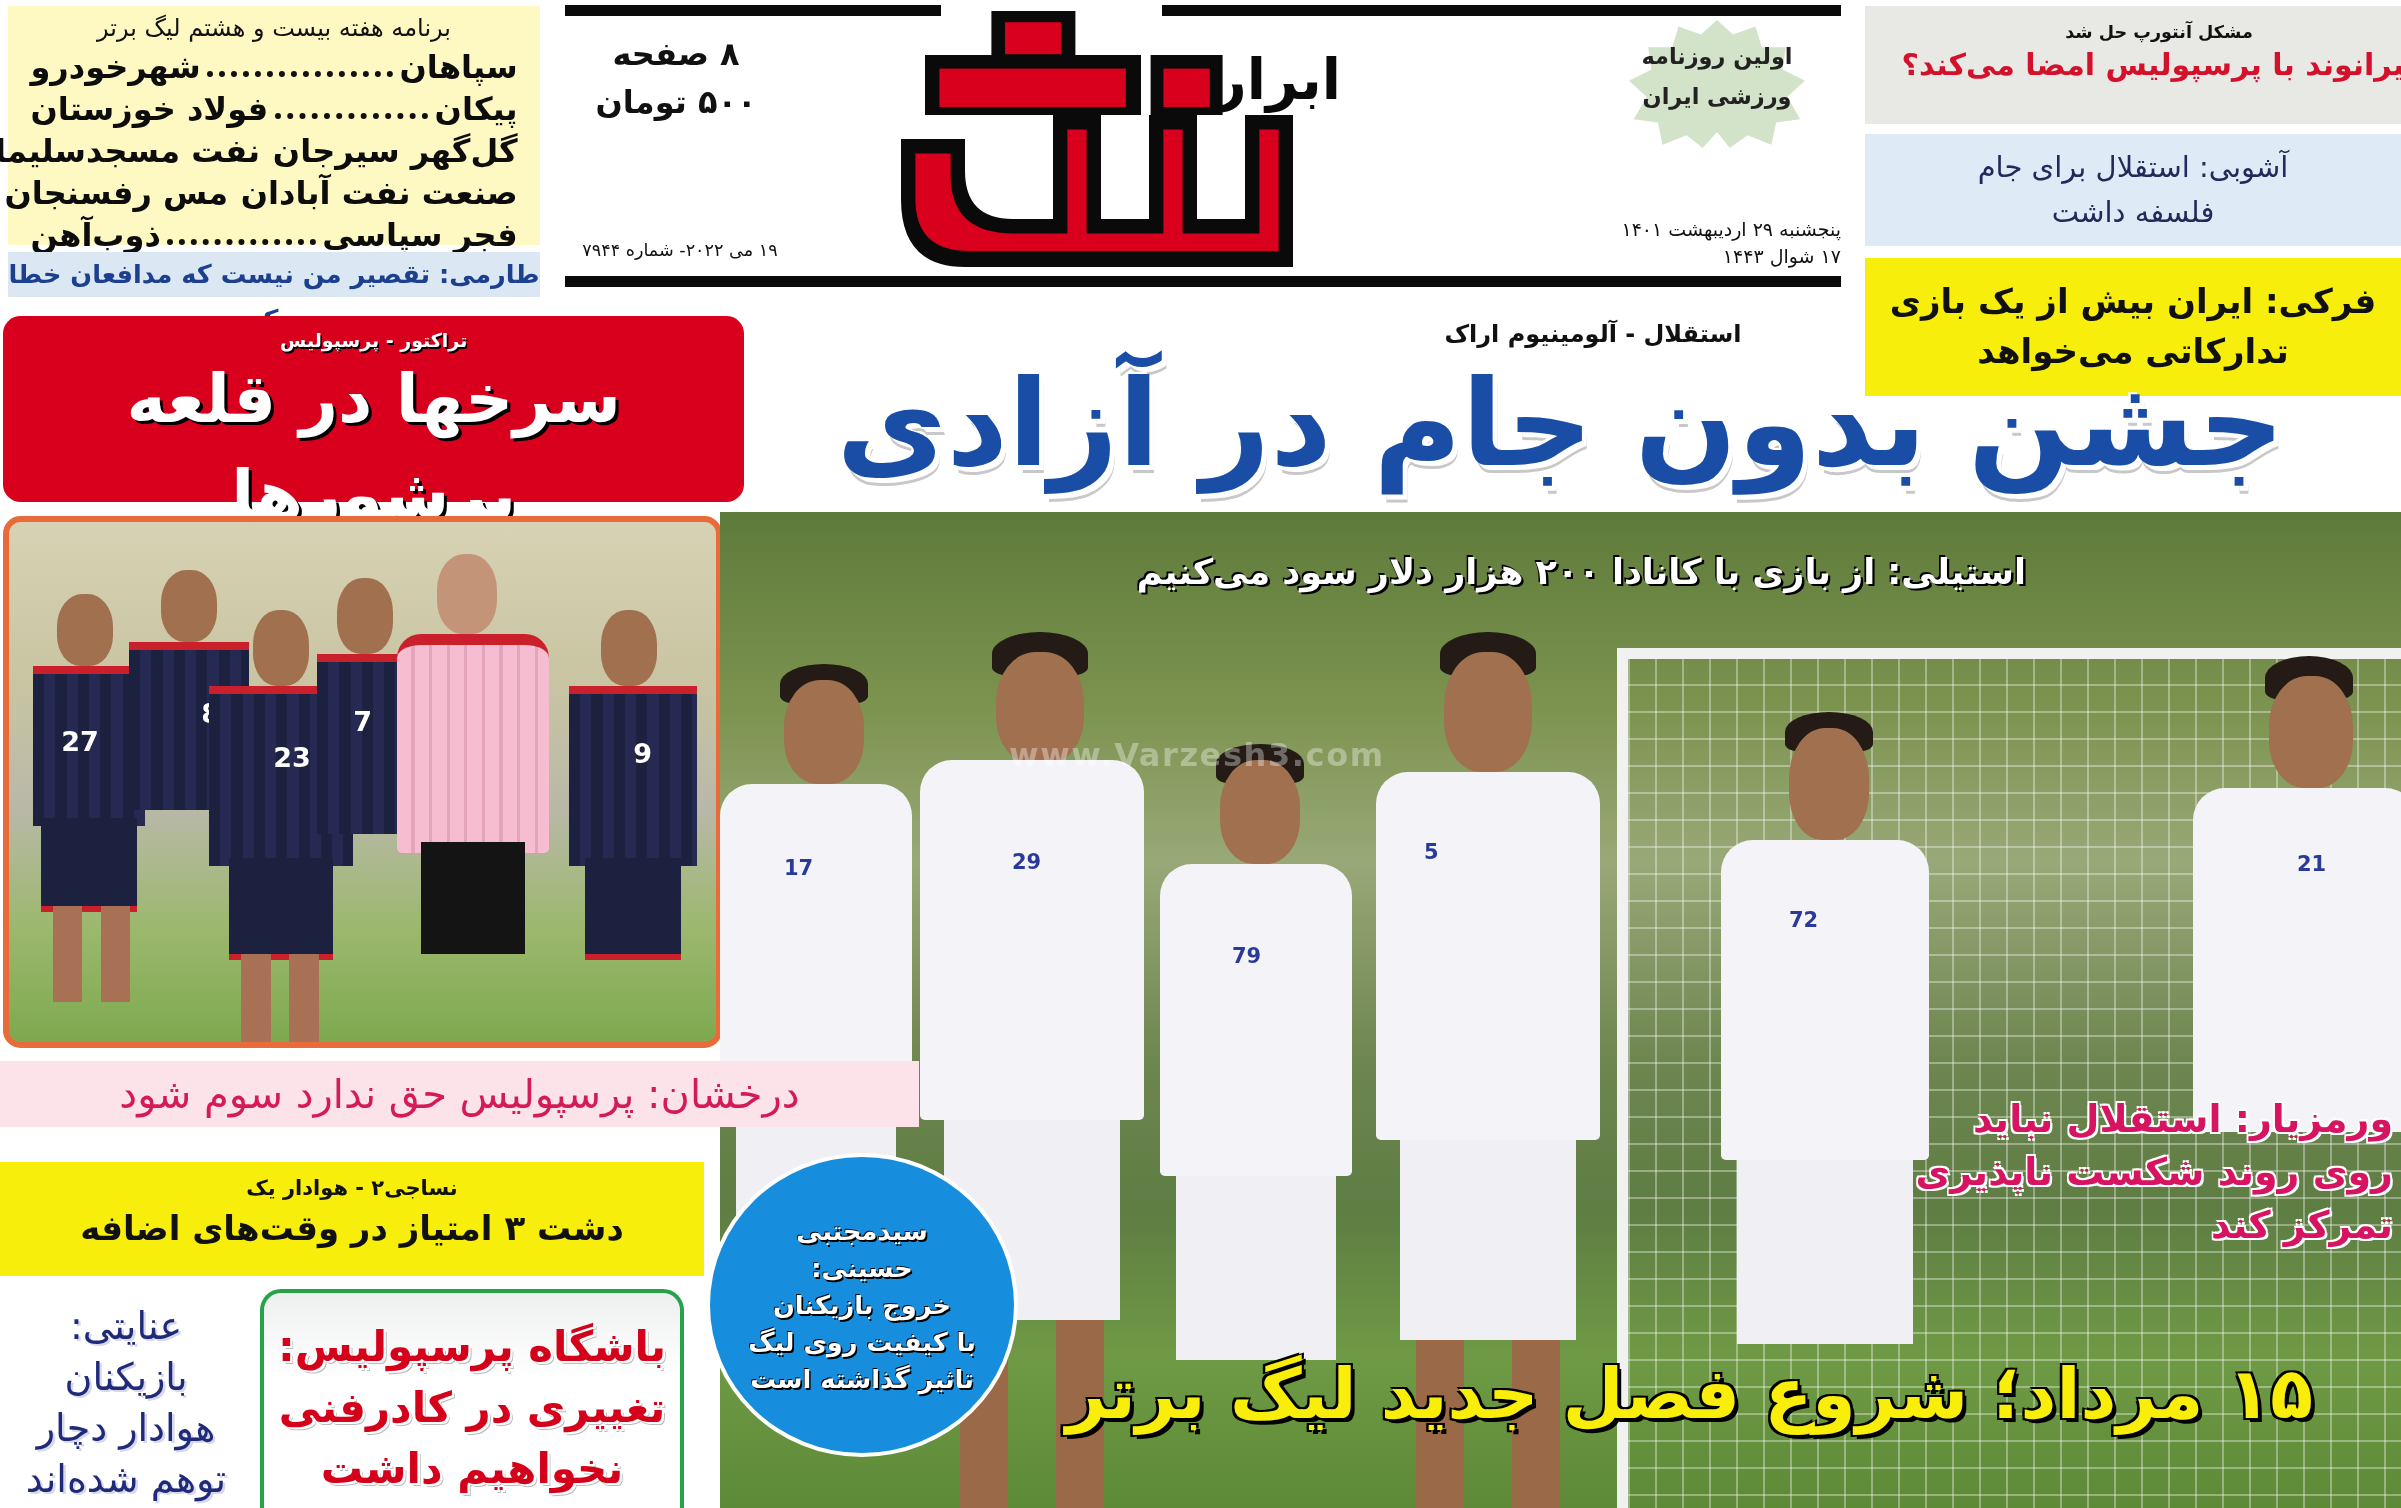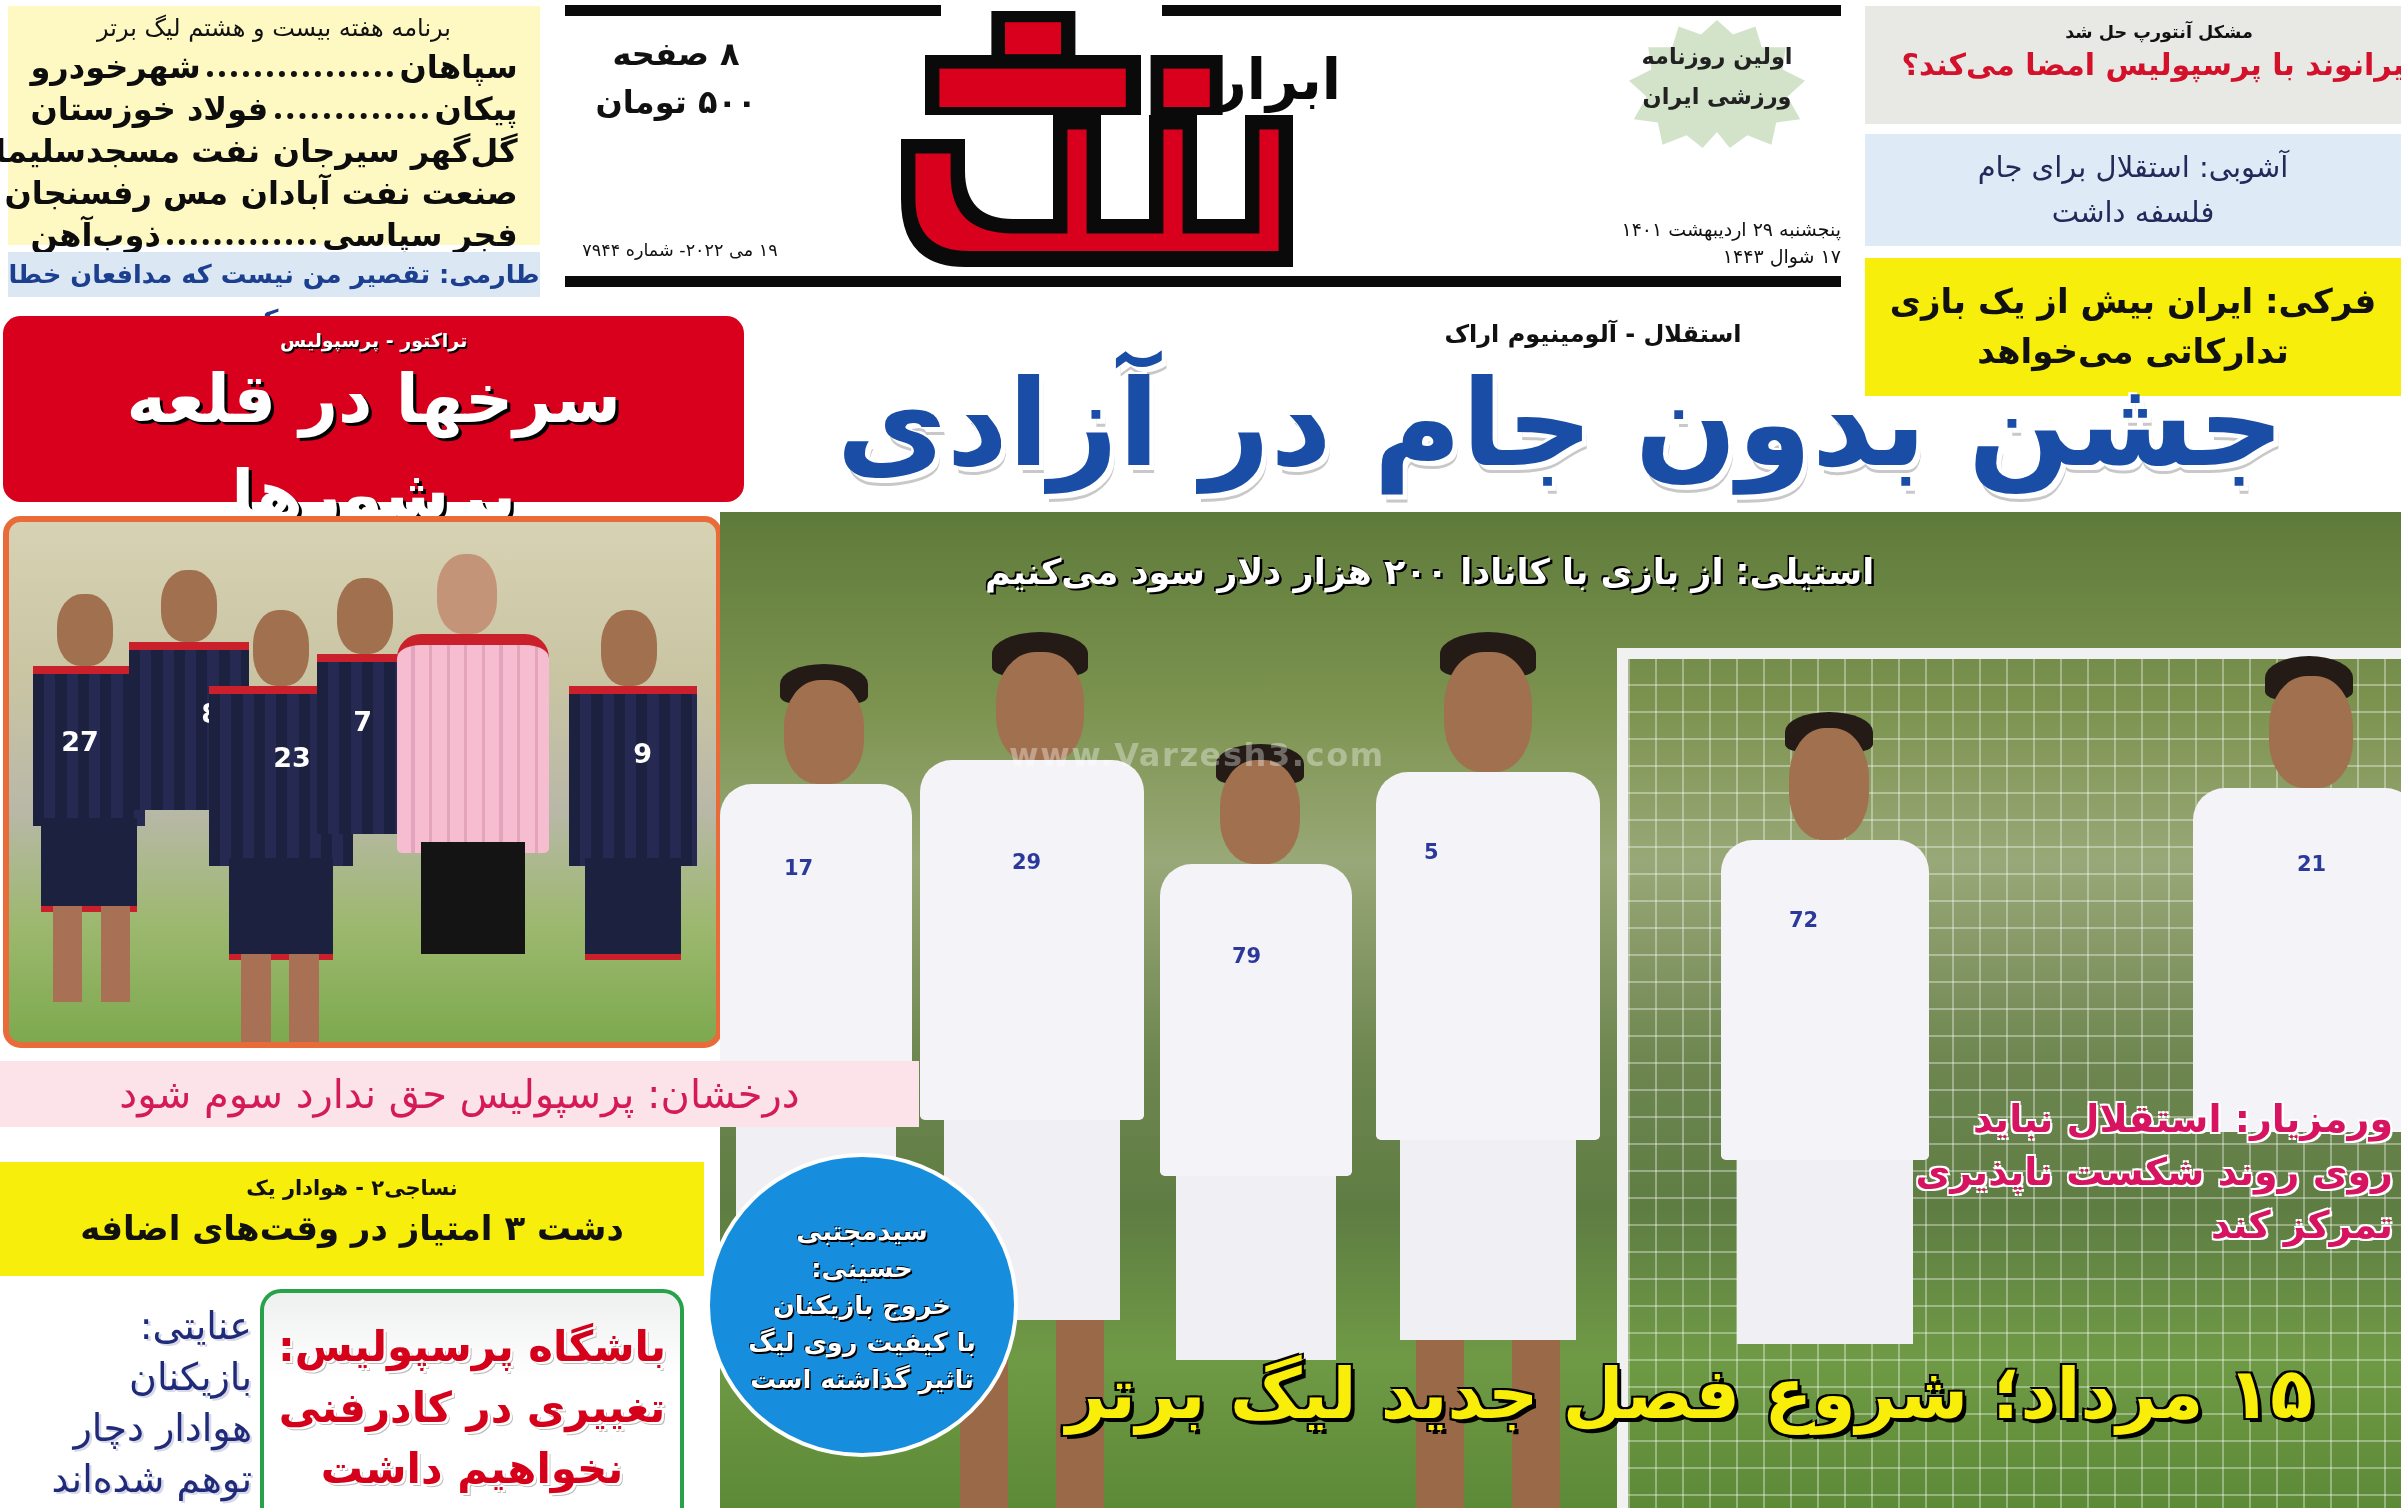--- a/index.html
+++ b/index.html
@@ -45,34 +45,34 @@
   .w-head{position:absolute;background:#a0704f;border-radius:45% 45% 42% 42%;}
   .w-hair{position:absolute;background:#241b16;border-radius:50% 50% 20% 20%;}
   .w-shirt{position:absolute;background:#f4f4f8;border-radius:32px 32px 4.8px 4.8px;}
   .w-shorts{position:absolute;background:#f0f0f4;}
   .w-leg{position:absolute;background:#9a6a48;}
   .w-num{position:absolute;color:#2b3a9a;font-size:21px;font-weight:bold;}
   #watermark{left:1009px;top:736px;font-size:32px;font-weight:bold;color:rgba(255,255,255,.35);direction:ltr;letter-spacing:1.6px;}
   
   #main-kicker{left:1249px;top:320px;width:688px;font-size:24px;font-weight:bold;text-align:center;color:#111;}
   #main-head{left:768px;top:344px;width:1585px;font-size:120px;font-weight:bold;color:#1a4ea6;text-align:center;line-height:160px;text-shadow:4.8px 4.8px 0 #fff,-2.4px -2.4px 0 #fff,4.8px 8px 0 #c8c8c8;}
-  #main-sub{left:985px;top:552px;width:1041px;font-size:35px;font-weight:bold;color:#fff;text-align:left;text-shadow:2.4px 2.4px 0 #000,-1.6px -1.6px 0 #000;}
+  #main-sub{left:985px;top:552px;width:1041px;font-size:35px;font-weight:bold;color:#fff;text-align:right;text-shadow:2.4px 2.4px 0 #000,-1.6px -1.6px 0 #000;}
   #varzmiar{left:1865px;top:1093px;width:528px;font-size:38px;font-weight:bold;color:#d6145f;text-align:right;line-height:53px;text-shadow:2.4px 2.4px 0 #fff,-1.6px -1.6px 0 #fff,1.6px -1.6px 0 #fff,-1.6px 1.6px 0 #fff;}
   #bottom-head{left:985px;top:1353px;width:1409px;font-size:70px;font-weight:bold;color:#f8ee0a;text-align:center;text-shadow:4px 4px 0 #000,-2.4px -2.4px 0 #000,2.4px -2.4px 0 #000,-2.4px 2.4px 0 #000;}
   
   #circle{left:706px;top:1153px;width:312px;height:304px;border-radius:50%;background:#178ddd;border:4.8px solid #fff;display:flex;align-items:center;justify-content:center;text-align:center;}
   #circle .txt{font-size:25.6px;font-weight:bold;color:#fff;line-height:37px;text-shadow:1.6px 1.6px 0 #000,-0.8px -0.8px 0 #000;}
   
   #pink{left:0px;top:1061px;width:919px;height:66px;background:#fbe3e9;color:#d51a5a;font-size:40px;text-align:center;line-height:66px;}
   
   #yellow-bar{left:0px;top:1162px;width:704px;height:114px;background:#f7ee0b;text-align:center;}
   #yellow-bar .kicker{font-size:21px;font-weight:bold;color:#111;padding-top:14.4px;}
   #yellow-bar .head{font-size:34px;font-weight:bold;color:#111;margin-top:8px;}
   
-  #enayati{left:0px;top:1301px;width:252px;font-size:38px;color:#1f2a78;text-align:right;line-height:51px;text-shadow:2.4px 2.4px 0 #d8d8e8;}
+  #enayati{left:0px;top:1301px;width:252px;font-size:38px;color:#1f2a78;text-align:center;line-height:51px;text-shadow:2.4px 2.4px 0 #d8d8e8;}
   
   #green-box{left:260px;top:1289px;width:424px;height:219px;border:4px solid #27a14a;border-bottom:none;border-radius:21px 21px 0 0;background:linear-gradient(180deg,#eef0ef 0%,#ffffff 40%);text-align:center;}
   #green-box .txt{font-size:42px;font-weight:bold;color:#d5011a;line-height:61px;padding-top:23px;text-shadow:2.4px 2.4px 0 #fff,3.2px 3.2px 0 #bbb;}
 </style>
 </head>
 <body>
 
 <div id="schedule" class="abs">
   <div class="title">برنامه هفته بیست و هشتم لیگ برتر</div>
   <div class="row">

